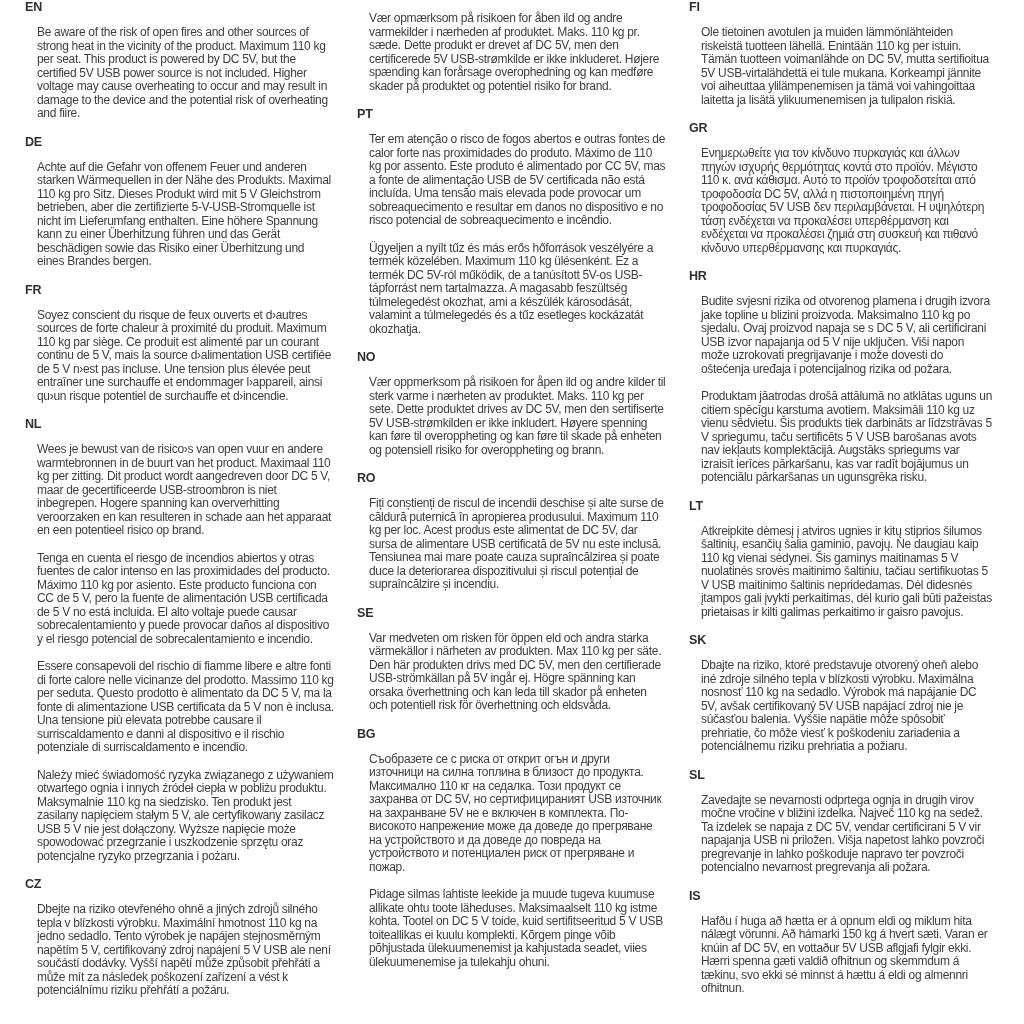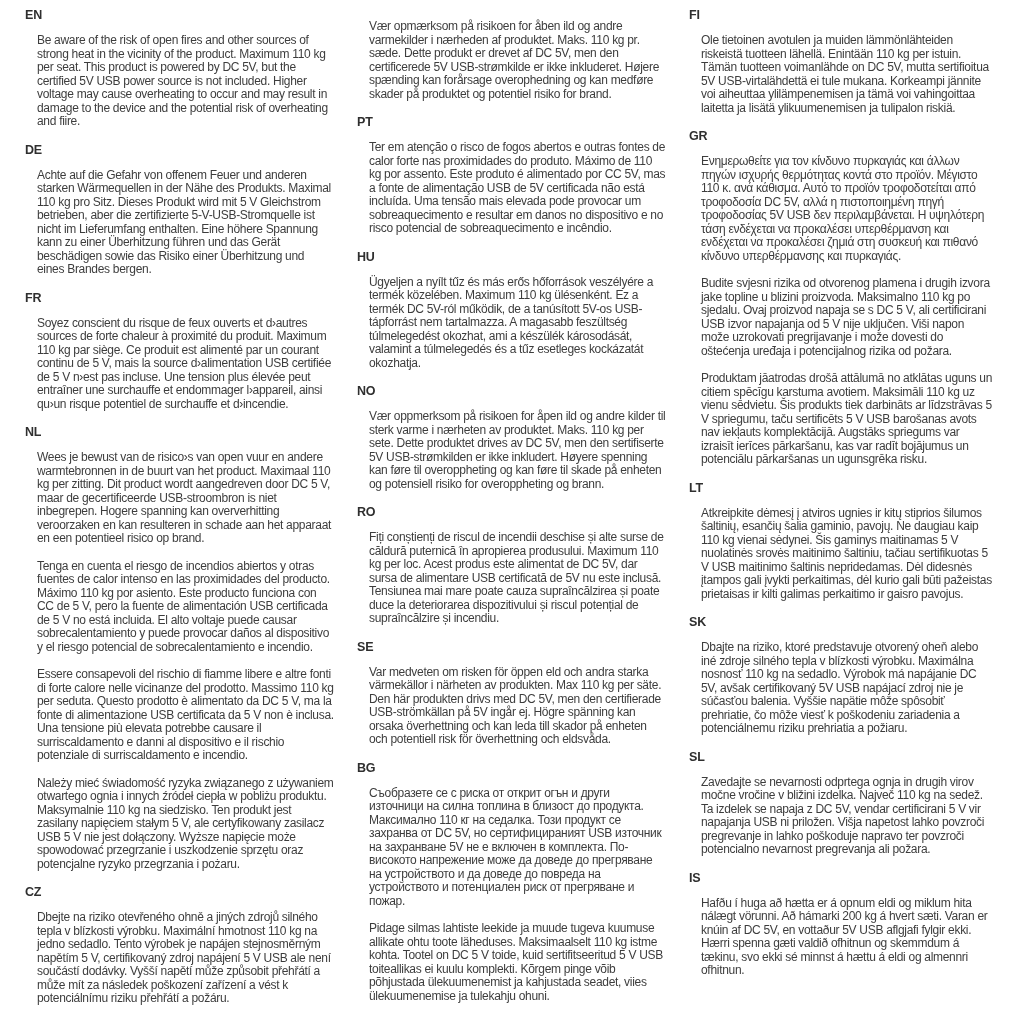--- a/index.html
+++ b/index.html
@@ -11,21 +11,21 @@
     width: 1024px;
     height: 1024px;
     overflow: hidden;
     font-family: "Liberation Sans", "DejaVu Sans", sans-serif;
     color: #3d3d3d;
   }
   .page {
     box-sizing: border-box;
     width: 1024px;
     height: 1024px;
-    padding: 8px 18px 0 25px;
+    padding: 0 18px 0 25px;
     display: flex;
     gap: 11px;
     background: #ffffff;
     justify-content: space-between;
   }
   .col {
     flex: 0 0 auto;
   }
   .col-1 { width: 321px; }
   .col-2 { width: 321px; }
@@ -89,21 +89,20 @@
 
   <div class="col col-2">
     <section class="lang-section">
       <p class="lang-text">Vær opmærksom på risikoen for åben ild og andre varmekilder i nærheden af produktet. Maks. 110 kg pr. sæde. Dette produkt er drevet af DC 5V, men den certificerede 5V USB-strømkilde er ikke inkluderet. Højere spænding kan forårsage overophedning og kan medføre skader på produktet og potentiel risiko for brand.</p>
     </section>
     <section class="lang-section">
       <h3 class="lang-code">PT</h3>
       <p class="lang-text">Ter em atenção o risco de fogos abertos e outras fontes de calor forte nas proximidades do produto. Máximo de 110 kg por assento. Este produto é alimentado por CC 5V, mas a fonte de alimentação USB de 5V certificada não está incluída. Uma tensão mais elevada pode provocar um sobreaquecimento e resultar em danos no dispositivo e no risco potencial de sobreaquecimento e incêndio.</p>
     </section>
     <section class="lang-section">
-      <h3 class="lang-code">HU</h3>
       <p class="lang-text">Ügyeljen a nyílt tűz és más erős hőforrások veszélyére a termék közelében. Maximum 110 kg ülésenként. Ez a termék DC 5V-ról működik, de a tanúsított 5V-os USB-tápforrást nem tartalmazza. A magasabb feszültség túlmelegedést okozhat, ami a készülék károsodását, valamint a túlmelegedés és a tűz esetleges kockázatát okozhatja.</p>
     </section>
     <section class="lang-section">
       <h3 class="lang-code">NO</h3>
       <p class="lang-text">Vær oppmerksom på risikoen for åpen ild og andre kilder til sterk varme i nærheten av produktet. Maks. 110 kg per sete. Dette produktet drives av DC 5V, men den sertifiserte 5V USB-strømkilden er ikke inkludert. Høyere spenning kan føre til overoppheting og kan føre til skade på enheten og potensiell risiko for overoppheting og brann.</p>
     </section>
     <section class="lang-section">
       <h3 class="lang-code">RO</h3>
       <p class="lang-text">Fiți conștienți de riscul de incendii deschise și alte surse de căldură puternică în apropierea produsului. Maximum 110 kg per loc. Acest produs este alimentat de DC 5V, dar sursa de alimentare USB certificată de 5V nu este inclusă. Tensiunea mai mare poate cauza supraîncălzirea și poate duce la deteriorarea dispozitivului și riscul potențial de supraîncălzire și incendiu.</p>
     </section>
@@ -123,36 +122,37 @@
   <div class="col col-3">
     <section class="lang-section">
       <h3 class="lang-code">FI</h3>
       <p class="lang-text">Ole tietoinen avotulen ja muiden lämmönlähteiden riskeistä tuotteen lähellä. Enintään 110 kg per istuin. Tämän tuotteen voimanlähde on DC 5V, mutta sertifioitua 5V USB-virtalähdettä ei tule mukana. Korkeampi jännite voi aiheuttaa ylilämpenemisen ja tämä voi vahingoittaa laitetta ja lisätä ylikuumenemisen ja tulipalon riskiä.</p>
     </section>
     <section class="lang-section">
       <h3 class="lang-code">GR</h3>
       <p class="lang-text">Ενημερωθείτε για τον κίνδυνο πυρκαγιάς και άλλων πηγών ισχυρής θερμότητας κοντά στο προϊόν. Μέγιστο 110 κ. ανά κάθισμα. Αυτό το προϊόν τροφοδοτείται από τροφοδοσία DC 5V, αλλά η πιστοποιημένη πηγή τροφοδοσίας 5V USB δεν περιλαμβάνεται. Η υψηλότερη τάση ενδέχεται να προκαλέσει υπερθέρμανση και ενδέχεται να προκαλέσει ζημιά στη συσκευή και πιθανό κίνδυνο υπερθέρμανσης και πυρκαγιάς.</p>
     </section>
     <section class="lang-section">
+      <h3 class="lang-code">HR</h3>
       <p class="lang-text">Budite svjesni rizika od otvorenog plamena i drugih izvora jake topline u blizini proizvoda. Maksimalno 110 kg po sjedalu. Ovaj proizvod napaja se s DC 5 V, ali certificirani USB izvor napajanja od 5 V nije uključen. Viši napon može uzrokovati pregrijavanje i može dovesti do oštećenja uređaja i potencijalnog rizika od požara.</p>
     </section>
     <section class="lang-section">
       <p class="lang-text">Produktam jāatrodas drošā attālumā no atklātas uguns un citiem spēcīgu karstuma avotiem. Maksimāli 110 kg uz vienu sēdvietu. Šis produkts tiek darbināts ar līdzstrāvas 5 V spriegumu, taču sertificēts 5 V USB barošanas avots nav iekļauts komplektācijā. Augstāks spriegums var izraisīt ierīces pārkaršanu, kas var radīt bojājumus un potenciālu pārkaršanas un ugunsgrēka risku.</p>
     </section>
     <section class="lang-section">
       <h3 class="lang-code">LT</h3>
       <p class="lang-text">Atkreipkite dėmesį į atviros ugnies ir kitų stiprios šilumos šaltinių, esančių šalia gaminio, pavojų. Ne daugiau kaip 110 kg vienai sėdynei. Šis gaminys maitinamas 5 V nuolatinės srovės maitinimo šaltiniu, tačiau sertifikuotas 5 V USB maitinimo šaltinis nepridedamas. Dėl didesnės įtampos gali įvykti perkaitimas, dėl kurio gali būti pažeistas prietaisas ir kilti galimas perkaitimo ir gaisro pavojus.</p>
     </section>
     <section class="lang-section">
       <h3 class="lang-code">SK</h3>
       <p class="lang-text">Dbajte na riziko, ktoré predstavuje otvorený oheň alebo iné zdroje silného tepla v blízkosti výrobku. Maximálna nosnosť 110 kg na sedadlo. Výrobok má napájanie DC 5V, avšak certifikovaný 5V USB napájací zdroj nie je súčasťou balenia. Vyššie napätie môže spôsobiť prehriatie, čo môže viesť k poškodeniu zariadenia a potenciálnemu riziku prehriatia a požiaru.</p>
     </section>
     <section class="lang-section">
       <h3 class="lang-code">SL</h3>
       <p class="lang-text">Zavedajte se nevarnosti odprtega ognja in drugih virov močne vročine v bližini izdelka. Največ 110 kg na sedež. Ta izdelek se napaja z DC 5V, vendar certificirani 5 V vir napajanja USB ni priložen. Višja napetost lahko povzroči pregrevanje in lahko poškoduje napravo ter povzroči potencialno nevarnost pregrevanja ali požara.</p>
     </section>
     <section class="lang-section">
       <h3 class="lang-code">IS</h3>
-      <p class="lang-text">Hafðu í huga að hætta er á opnum eldi og miklum hita nálægt vörunni. Að hámarki 200 kg á hvert sæti. Varan er knúin af DC 5V, en vottaður 5V USB aflgjafi fylgir ekki. Hærri spenna gæti valdið ofhitnun og skemmdum á tækinu, svo ekki sé minnst á hættu á eldi og almennri ofhitnun.</p>
+      <p class="lang-text">Hafðu í huga að hætta er á opnum eldi og miklum hita nálægt vörunni. Að hámarki 150 kg á hvert sæti. Varan er knúin af DC 5V, en vottaður 5V USB aflgjafi fylgir ekki. Hærri spenna gæti valdið ofhitnun og skemmdum á tækinu, svo ekki sé minnst á hættu á eldi og almennri ofhitnun.</p>
     </section>
   </div>
 
 </div>
 
 </body></html>

